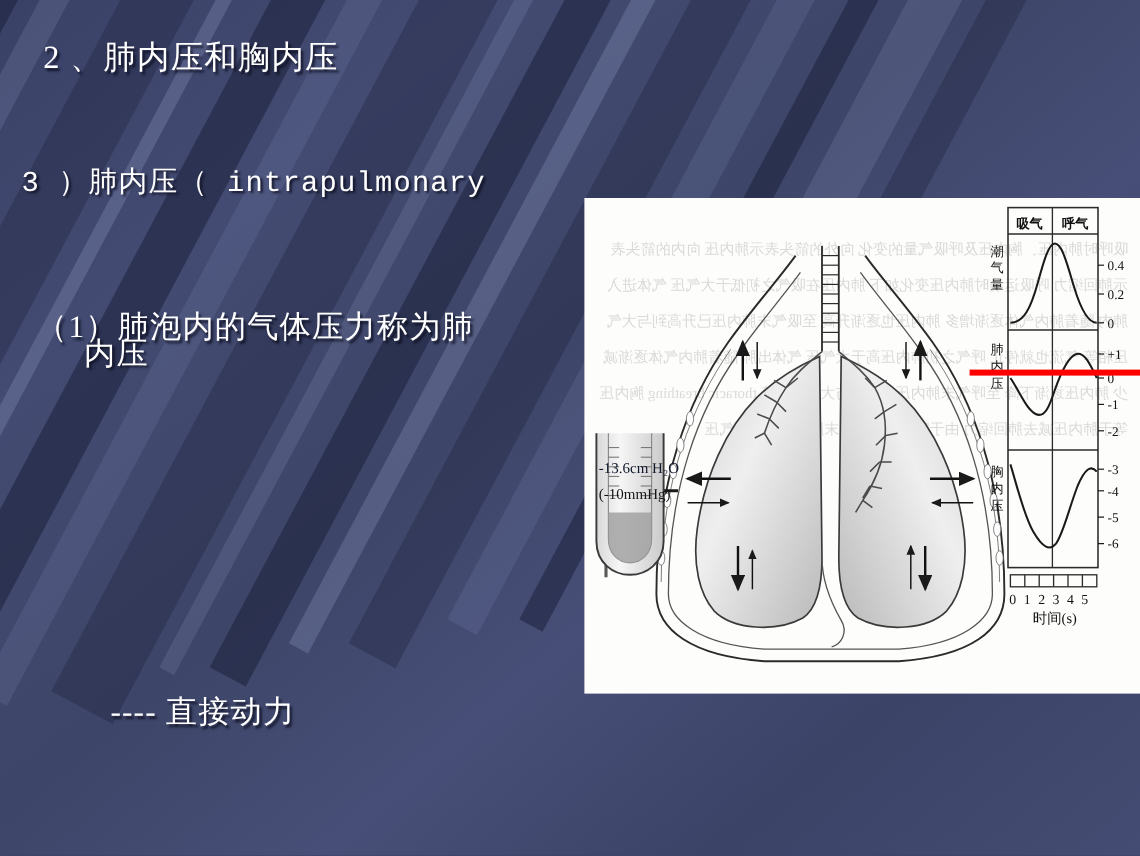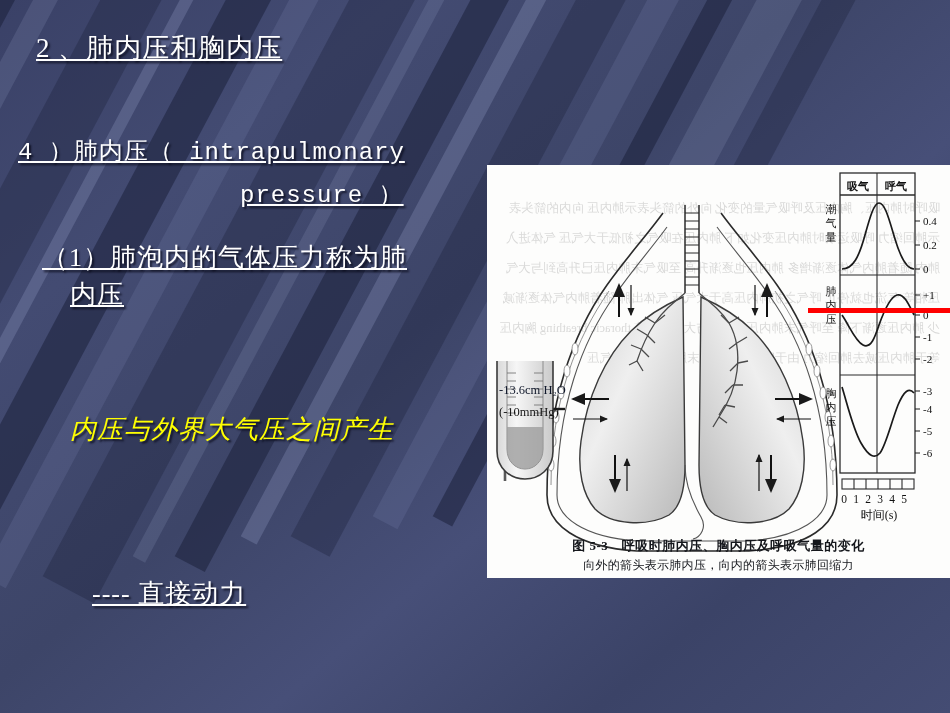--- a/index.html
+++ b/index.html
@@ -24,21 +24,20 @@
   .dark{background:rgba(28,33,58,.55);}
   .dark2{background:rgba(32,38,64,.38);}
   .lite{background:rgba(143,153,192,.30);}
   .lite2{background:rgba(125,136,178,.20);}
   .lite3{background:rgba(160,170,205,.17);}
 
   .txt{position:absolute;white-space:pre;}
   .white{
     color:#ffffff;
     text-shadow:2px 2px 2px rgba(10,12,28,.85);
-    text-decoration:underline;
   }
   .yellow{
     color:#ffff00;
     text-shadow:2px 2px 2px rgba(10,12,28,.85);
   }
   .title{
     font-family:"Liberation Serif","DejaVu Serif",serif;
     font-size:27px;font-weight:400;letter-spacing:1px;
   }
   .line{
@@ -100,27 +99,25 @@
     <i class="lite" style="left:898px;  top:-700px; width:18px;"></i>
     <i class="dark2" style="left:948px;  top:-700px; width:44px;"></i>
     <i class="lite2" style="left:1030px; top:-720px; width:28px;"></i>
     <i class="dark" style="left:1090px; top:-720px; width:22px;"></i>
     <i class="lite3" style="left:1150px; top:-740px; width:40px;"></i>
     <i class="dark2" style="left:1215px; top:-740px; width:30px;"></i>
   </div>
 
   <div class="txt title white" style="left:36px;top:30px;">2 、肺内压和胸内压</div>
 
-  <div class="txt line white mono" style="left:18px;top:135px;">4 ）肺内压（ intrapulmonary</div>
-  <div class="txt line white mono" style="left:240px;top:178px;">pressure ）</div>
-
-  <div class="txt line white" style="left:30px;top:240px;margin-left:12px;">（1）肺泡内的气体压力称为肺</div>
+  <div class="txt line white mono" style="left:18px;top:135px;">3 ）肺内压（ intrapulmonary</div>
+
+  <div class="txt line white" style="left:30px;top:255px;">（1）肺泡内的气体压力称为肺</div>
   <div class="txt line white" style="left:70px;top:277px;text-align:right;">内压</div>
 
-  <div class="txt line yellow" style="left:70px;top:412px;font-style:italic;">内压与外界大气压之间产生</div>
 
   <div class="txt line white" style="left:92px;top:576px;">---- 直接动力</div>
 
   <div id="figure">
 
     <div id="ghost">吸呼时肺内压、胸内压及呼吸气量的变化 向外的箭头表示肺内压 向内的箭头表示肺回缩力 呼吸运动时肺内压变化如下 肺内压在吸气之初低于大气压 气体进入肺内 随着肺内气体逐渐增多 肺内压也逐渐升高 至吸气末肺内压已升高到与大气压相等 气流也就停止 呼气之初肺内压高于大气压 气体出肺 随着肺内气体逐渐减少 肺内压逐渐下降 至呼气末肺内压又降到与大气压相等 thoracic breathing 胸内压等于肺内压减去肺回缩力 由于吸气末和呼气末肺内压等于大气压</div>
 
     <div id="figwrap">
       <svg viewBox="0 0 463 413" width="463" height="413">
         <defs>
@@ -353,21 +350,17 @@
           </g>
           <text x="392" y="354" font-family="'Liberation Serif',serif" font-size="12" fill="#111" text-anchor="middle">时间(s)</text>
         </g>
       </svg>
 
       
       <div style="position:absolute;left:12px;top:218px;font-family:'Liberation Serif',serif;font-size:12.5px;color:#0f172a;">-13.6cm  H₂O</div>
       <div style="position:absolute;left:12px;top:240px;font-family:'Liberation Serif',serif;font-size:12.5px;color:#151515;">(-10mmHg)</div>
     </div>
 
-    <div id="caption">
-      <div class="c1">图 5-3　呼吸时肺内压、胸内压及呼吸气量的变化</div>
-      <div class="c2">向外的箭头表示肺内压，向内的箭头表示肺回缩力</div>
-    </div>
   </div>
 
   <div id="redline"></div>
 
 </div>
 
 </body></html>

